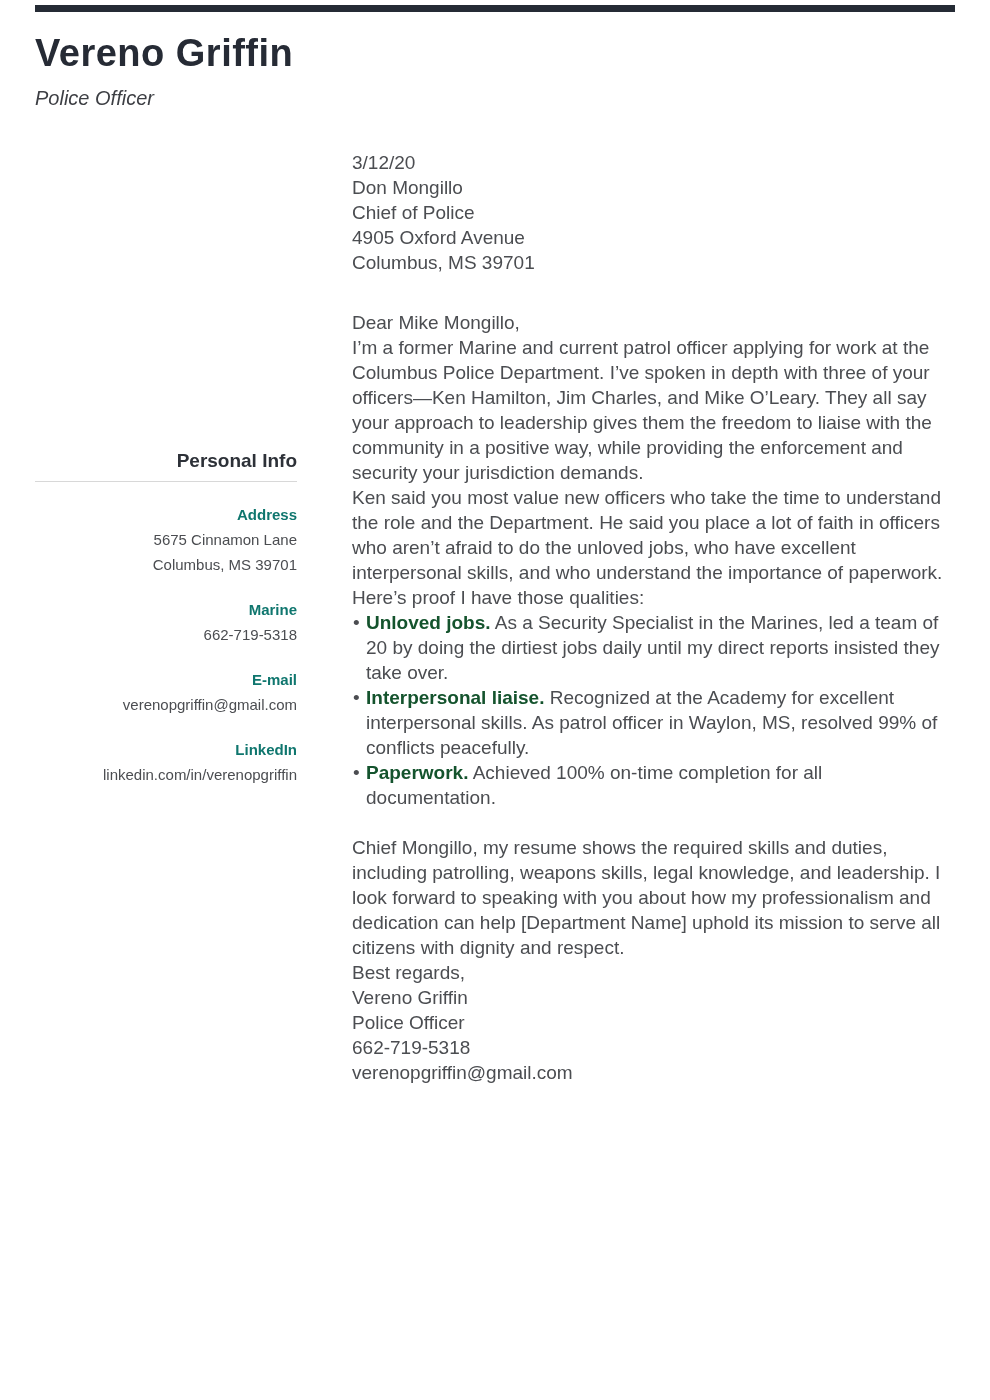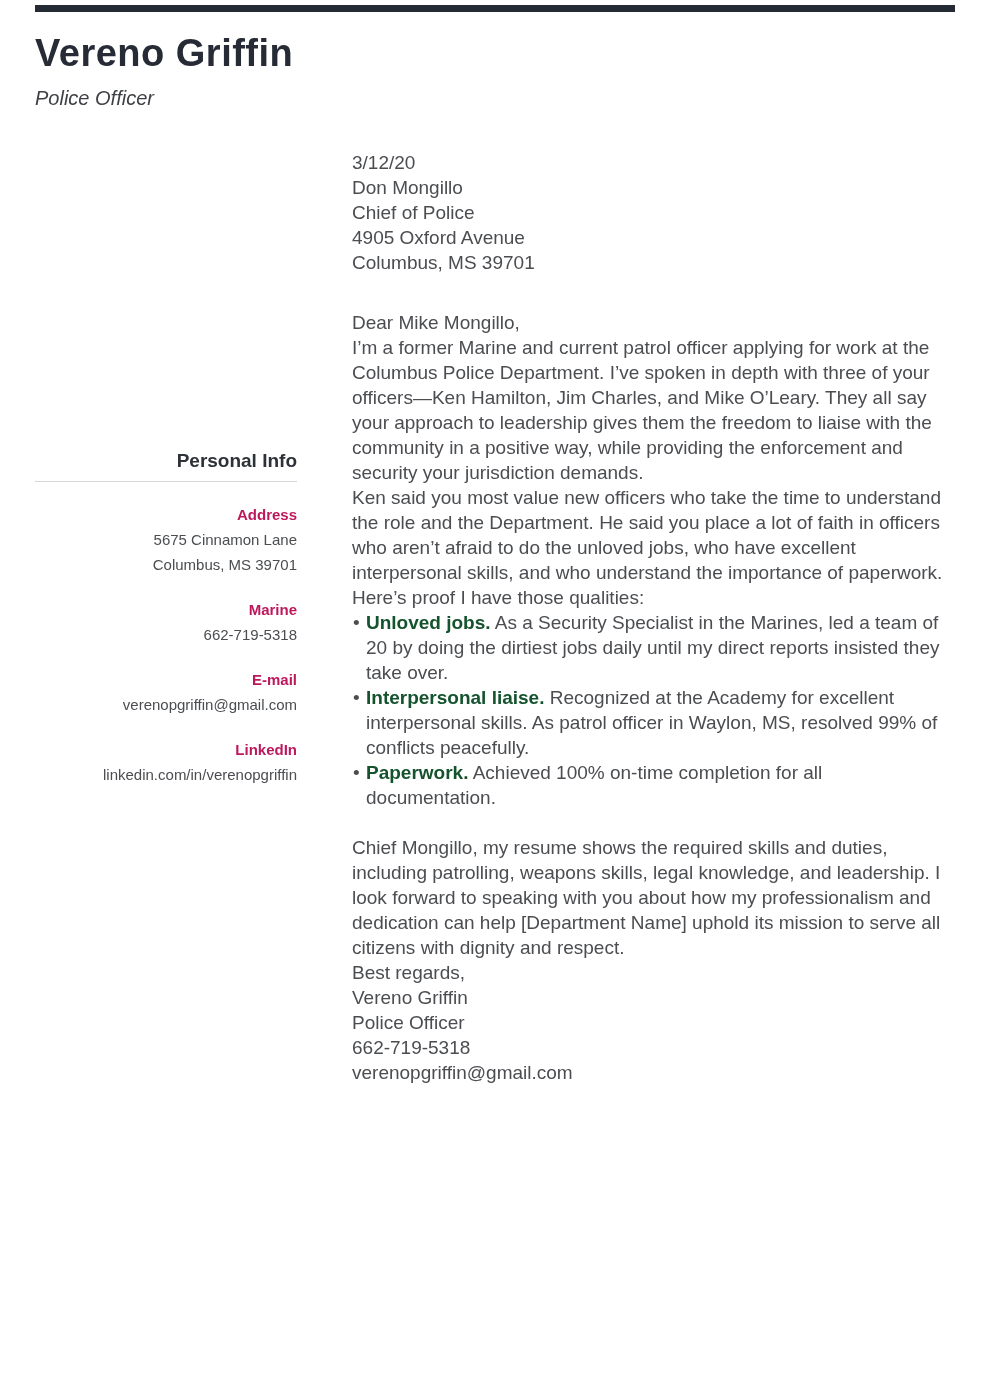--- a/index.html
+++ b/index.html
@@ -51,21 +51,21 @@
   .sidebar-heading {
     margin: 0;
     font-size: 19px;
     line-height: 24px;
     font-weight: 700;
     color: #2d3138;
     padding-bottom: 8px;
     border-bottom: 1px solid #d8d8d8;
   }
   .field { margin-top: 20px; font-size: 15px; line-height: 25px; }
-  .field .label { font-weight: 700; color: #be185d; margin-top: 14px; }
+  .field .label { font-weight: 700; color: #0f766e; margin-top: 14px; }
   .field .value { color: #4b4d51; }
   .letter {
     flex: 1 1 auto;
     margin-left: 55px;
     font-size: 19px;
     line-height: 25px;
     color: #4b4d51;
   }
   .letter p { margin: 0; }
   .date { margin-bottom: 34px; }

